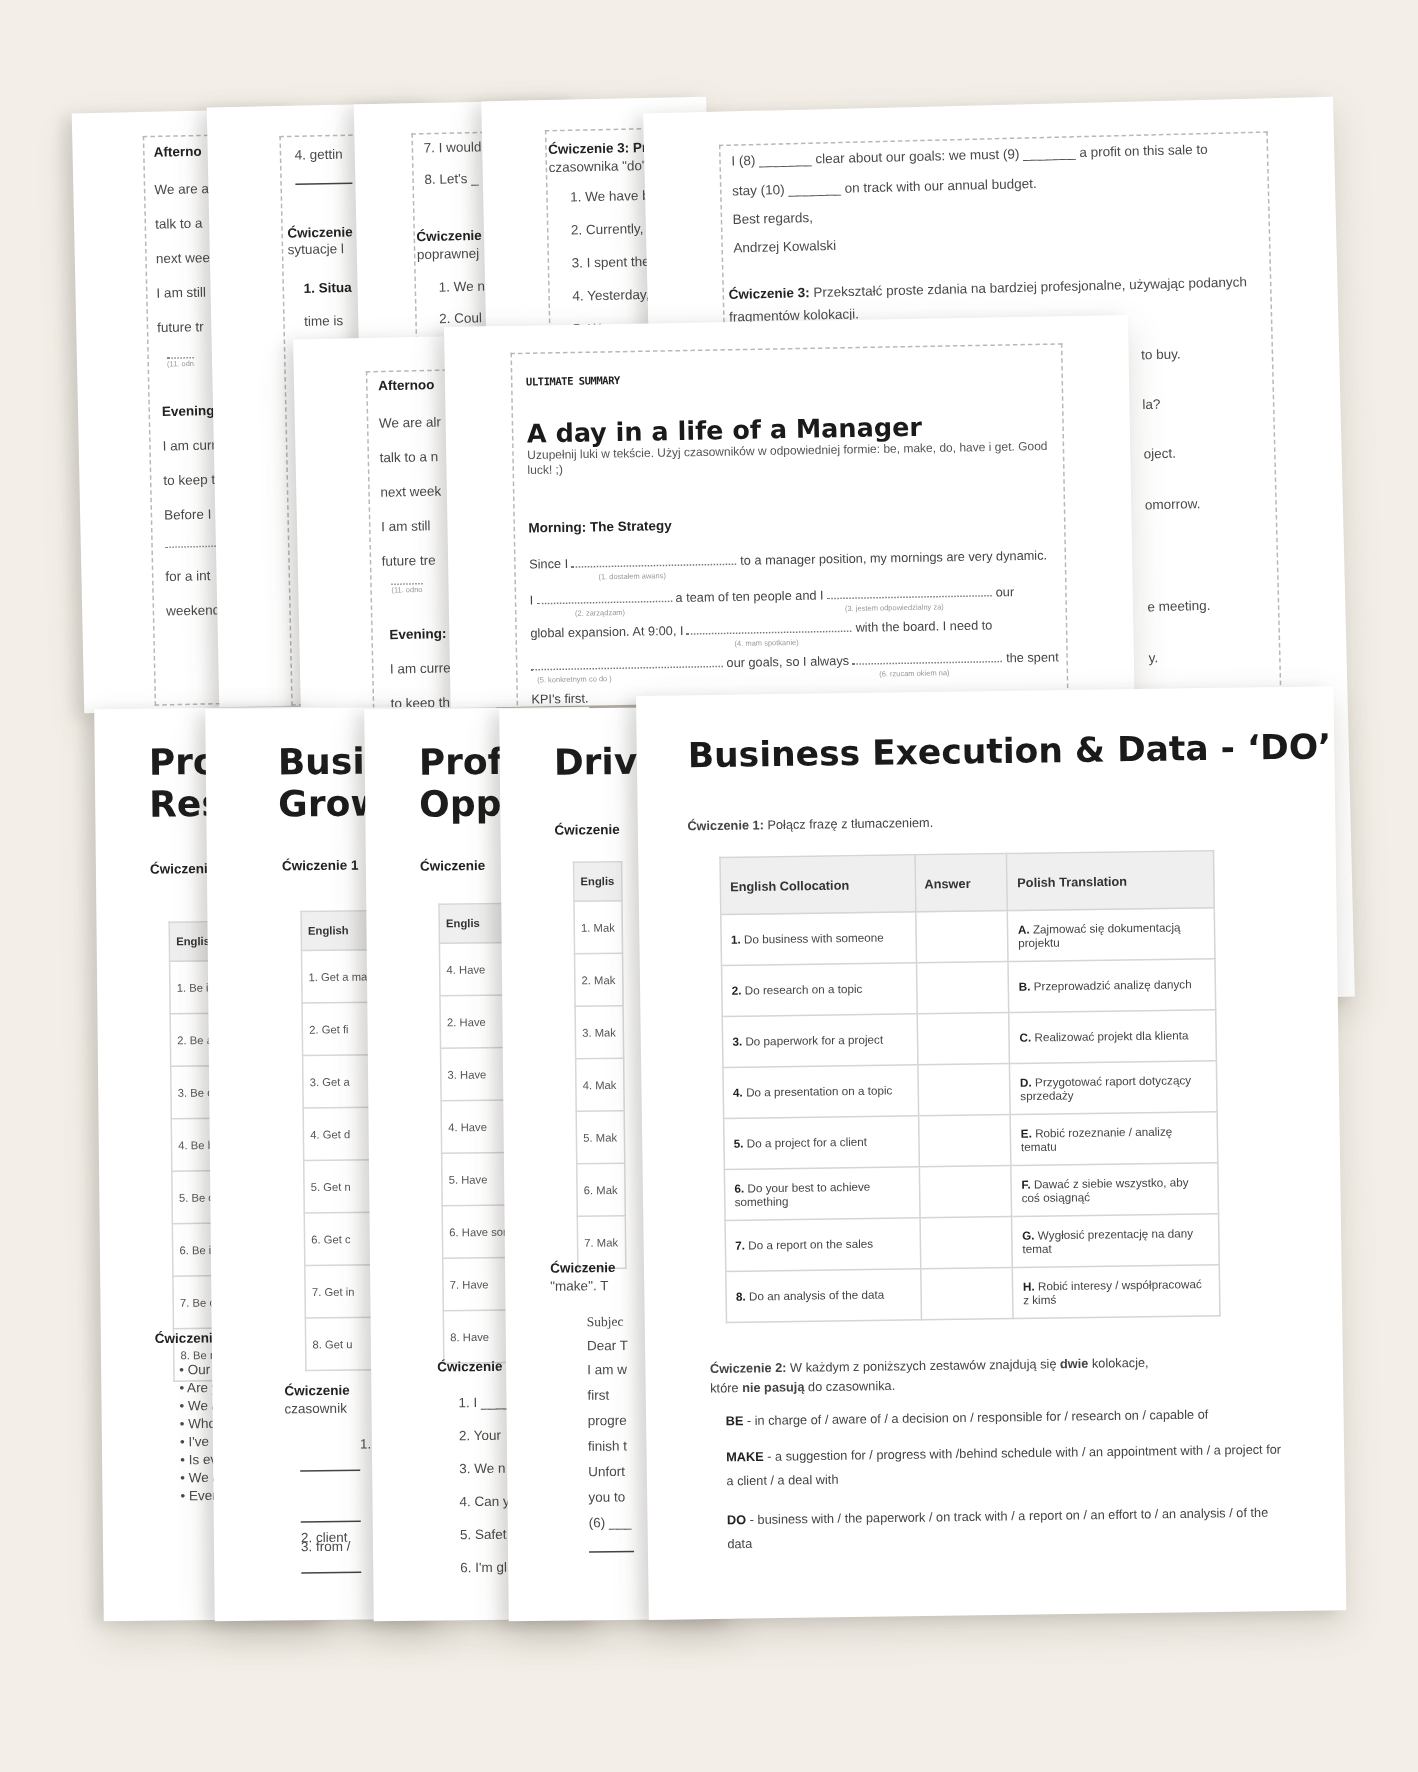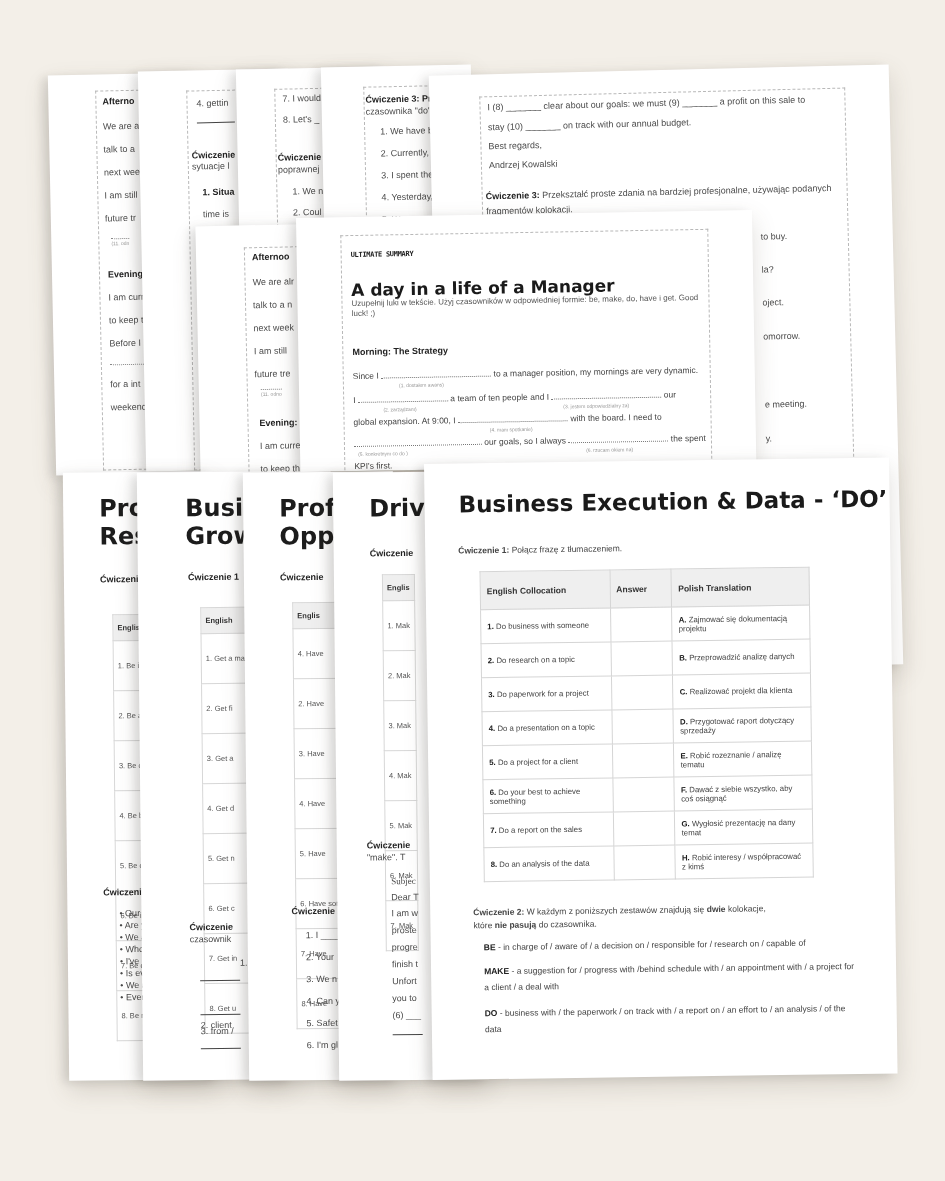--- a/index.html
+++ b/index.html
@@ -35,21 +35,21 @@
   .mini-table td, .mini-table th {
     border: 1px solid #d7d7d7;
     font-size: 7.5px;
     color: #555;
     padding: 0 4px;
     text-align: left;
     white-space: nowrap;
     font-weight: normal;
   }
   .mini-table th { background: #efefef; font-weight: bold; color: #333; height: 26px; }
-  .mini-table td { height: 50px; }
+  .mini-table td { height: 35px; }
 
   
   #main-page { left: 424px; top: 464px; width: 465px; height: 616px; transform: rotate(-0.8deg); transform-origin: top left; }
   #main-page .title { position:absolute; left:34px; top:28px; font-family:"DejaVu Sans",sans-serif; font-weight:bold; font-size:23px; color:#1a1a1a; white-space:nowrap; }
   #main-page .ex1 { position:absolute; left:33px; top:82px; font-size:8.5px; color:#444; }
   .main-table { position:absolute; left:54px; top:108px; border-collapse: collapse; width: 330px; }
   .main-table th { background:#efefef; border:1px solid #d5d5d5; font-size:8.5px; text-align:left; padding:0 6px; height:38px; color:#333; }
   .main-table td { border:1px solid #d5d5d5; font-size:7.8px; padding:2px 6px; height:34px; color:#444; line-height:9px; vertical-align: middle; }
   .main-table td b { color:#222; }
   .ex2 { position:absolute; left:43px; top:443px; font-size:8.5px; color:#444; line-height:13px; width: 380px; }
@@ -364,21 +364,21 @@
     <tr>
           <td>7. Mak</td>
         </tr>
   </tbody>
     </table>
   <div class="txt bold" style="left:30px;top:368px;">Ćwiczenie</div>
   <div class="txt" style="left:30px;top:380px;">"make". T</div>
   <div class="txt" style="left:54px;top:404px;font-family:Liberation Serif, serif;">Subjec</div>
   <div class="txt" style="left:54px;top:420px;">Dear T</div>
   <div class="txt" style="left:54px;top:436px;">I am w</div>
-  <div class="txt" style="left:54px;top:453px;">proste</div>
+  <div class="txt" style="left:54px;top:453px;">first</div>
   <div class="txt" style="left:54px;top:470px;">progre</div>
   <div class="txt" style="left:54px;top:487px;">finish t</div>
   <div class="txt" style="left:54px;top:504px;">Unfort</div>
   <div class="txt" style="left:54px;top:521px;">you to</div>
   <div class="txt" style="left:54px;top:538px;text-align:center;">(6) ___</div>
   <div style="position:absolute;left:54px;top:562px;width:30px;border-top:1px solid #444;"></div>
 </div>
 
 <div class="page" id="main-page" style="z-index:20;">
   <div class="title">Business Execution &amp; Data - ‘DO’</div>

